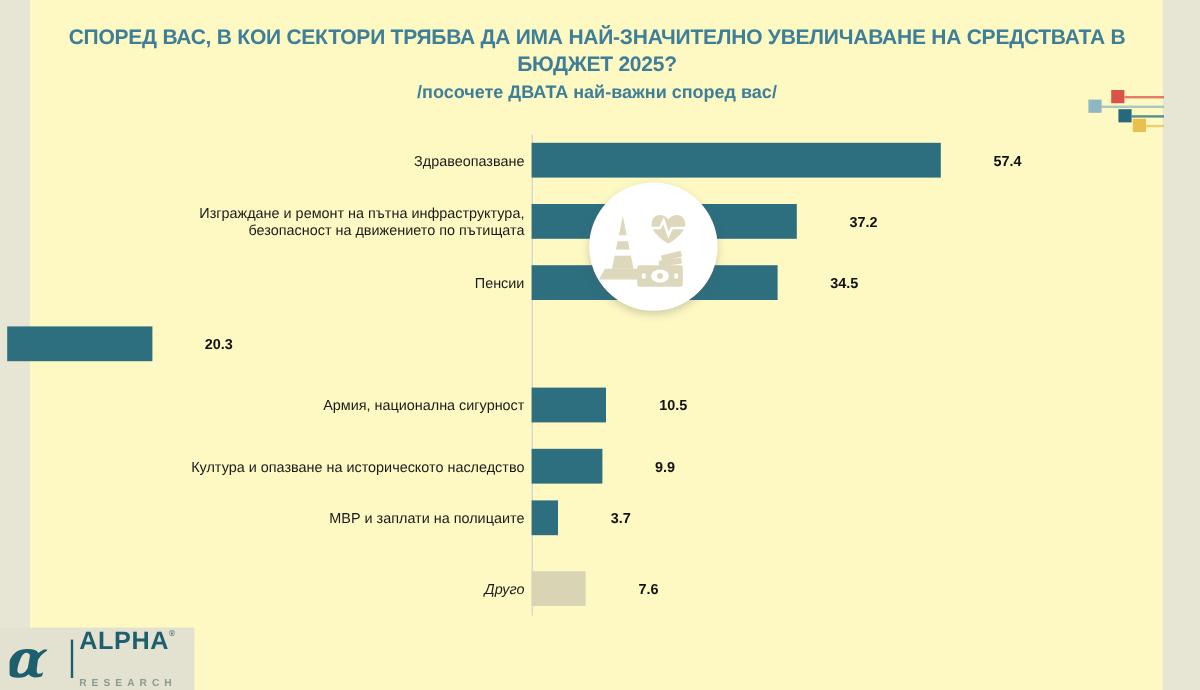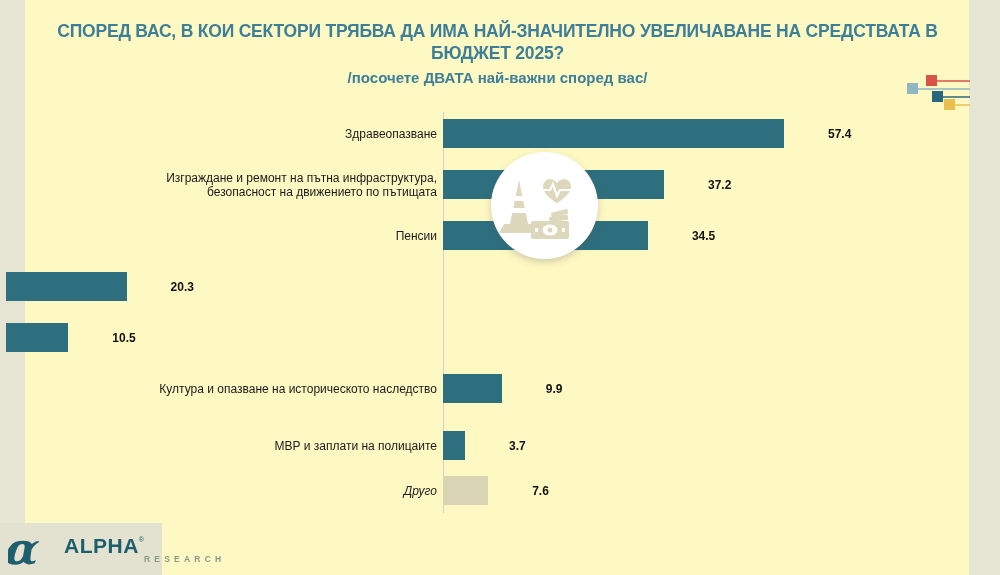--- a/index.html
+++ b/index.html
@@ -58,21 +58,21 @@
     box-shadow: 0 3px 7px rgba(90,90,90,0.28);
   }
 
   
   .logo {
     position: absolute; left: 0; top: 523px; width: 162px; height: 52px;
     background: #e3e1cf; display: flex; align-items: center; padding-left: 8px;
   }
   .logo-glyph { width: 50px; height: 46px; flex: 0 0 auto; margin-top: 2px; }
   .logo-divider { width: 2px; height: 32px; background: #1d5f6e; margin: 0 5px 0 1px; }
-  .logo-text { display: flex; flex-direction: row; line-height: 1; }
+  .logo-text { display: flex; flex-direction: column; line-height: 1; }
   .brand-row { display: flex; align-items: flex-start; }
   .brand {
     font-size: 21px; font-weight: 800; color: #1d5f6e; letter-spacing: 0.5px;
   }
   .reg { font-size: 7px; color: #1d5f6e; margin-top: 1px; }
   .logo-sub {
     font-size: 8.5px; color: #8a9a90; letter-spacing: 4.2px;
     margin-top: 20px; font-weight: 600;
   }
 </style>
@@ -118,29 +118,30 @@
       <div class="row" style="top: 221px;">
         <span class="cat-label">Пенсии</span>
         <div class="bar" style="width: 204.93px; background: rgb(45, 111, 127);"></div>
         <span class="val-label">34.5</span>
       </div>
       <div class="row" style="top: 272px;">
         <div class="bar" style="width: 120.582px; background: rgb(45, 111, 127);"></div>
         <span class="val-label">20.3</span>
       </div>
       <div class="row" style="top: 323px;">
+        <span class="cat-label">Армия, национална сигурност</span>
         <div class="bar" style="width: 62.37px; background: rgb(45, 111, 127);"></div>
         <span class="val-label">10.5</span>
       </div>
       <div class="row" style="top: 374px;">
         <span class="cat-label">Култура и опазване на историческото наследство</span>
         <div class="bar" style="width: 58.806px; background: rgb(45, 111, 127);"></div>
         <span class="val-label">9.9</span>
       </div>
-      <div class="row" style="top: 431px;">
+      <div class="row" style="top: 417px;">
         <span class="cat-label">МВР и заплати на полицаите</span>
         <div class="bar" style="width: 21.978px; background: rgb(45, 111, 127);"></div>
         <span class="val-label">3.7</span>
       </div>
       <div class="row" style="top: 476px;">
         <span class="cat-label other">Друго</span>
         <div class="bar" style="width: 45.144px; background: rgb(216, 212, 180);"></div>
         <span class="val-label">7.6</span>
       </div>
     </div>

